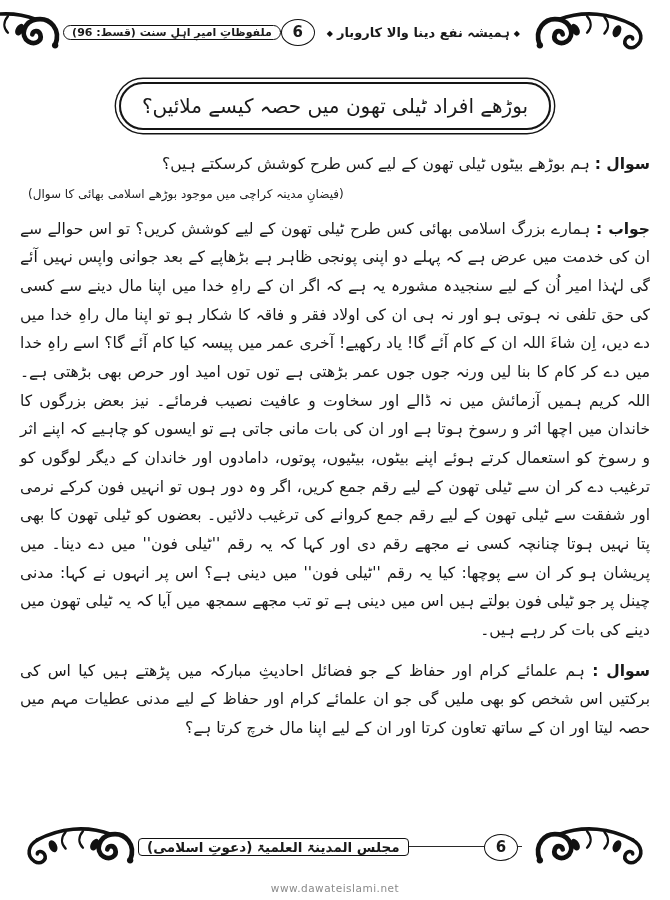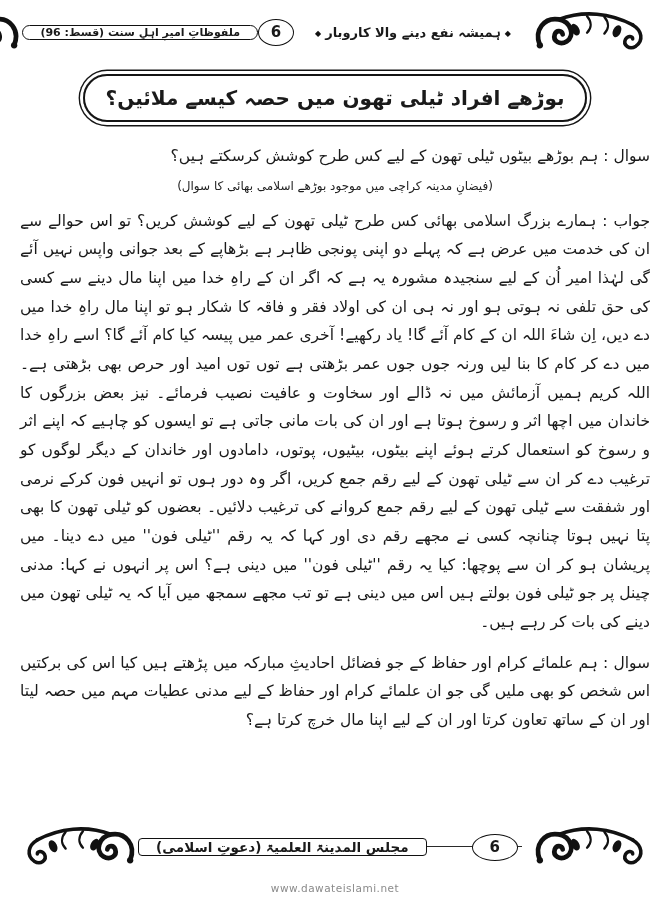--- a/index.html
+++ b/index.html
@@ -9,50 +9,50 @@
     display:flex; flex-direction:column; overflow:hidden;
     font-family:"DejaVu Sans", sans-serif; color:#1a1a1a;
     direction:rtl;
   }
   
   .band { position:relative; display:flex; align-items:center; height:48px; flex:0 0 auto; }
   .band::before {
     content:""; position:absolute; left:128px; right:128px; top:23px;
     border-top:1.5px solid #2a2a2a;
   }
-  .band > .on-line { position:relative; background:#fff; padding:0 17px; }
+  .band > .on-line { position:relative; background:#fff; padding:0 8px; }
   .orn { width:118px; height:40px; flex:0 0 auto; }
   .orn.flip { transform:scaleX(-1); }
   .spacer { flex:1 1 auto; }
   .num-badge {
     min-width:34px; height:27px; border:1.6px solid #111; border-radius:50%;
     display:flex; align-items:center; justify-content:center;
     font-weight:bold; font-size:15px; padding:0 7px; box-sizing:border-box;
   }
   .series-box {
     border:1.4px solid #111; border-radius:14px; padding:3px 12px;
     font-size:11px; font-weight:600; white-space:nowrap;
   }
   .imprint-box {
     border:1.6px solid #111; border-radius:4px; padding:4px 16px;
     font-size:13.5px; font-weight:bold; white-space:nowrap;
   }
   .band-title { font-size:13px; font-weight:bold; white-space:nowrap; }
   .diamond { font-size:8px; vertical-align:middle; padding:0 4px; color:#111; }
   
   .fancy {
-    margin:18px auto 14px; width:fit-content; max-width:82%;
+    margin:26px auto 14px; width:fit-content; max-width:82%;
     border:2.4px solid #141414; border-radius:999px; padding:7px 21px;
     box-shadow:0 0 0 3px #ffffff, 0 0 0 4.4px #141414;
-    font-size:20px; font-weight:bold; text-align:center; line-height:1.5;
+    font-size:20px; font-weight:normal; text-align:center; line-height:1.5;
   }
   
   .para { font-size:15.5px; line-height:1.85; text-align:justify; margin:6px 0; }
-  .para strong { font-weight:normal; }
-  .attribution { font-size:12px; color:#222; text-align:center; margin:0 15px 6px; line-height:1.5; }
+  .para strong { font-weight:bold; }
+  .attribution { font-size:12px; color:#222; text-align:left; margin:0 8px 6px; line-height:1.5; }
   
   .footer-wrap { margin-top:auto; flex:0 0 auto; }
   .url-line {
     text-align:center; font-size:10.5px; color:#8a8a8a;
     letter-spacing:0.5px; margin-top:11px; direction:ltr;
   }
 </style>
 </head>
 <body>
 
@@ -67,21 +67,21 @@
         <path stroke-width="3" d="M70 5 C76 12 76 20 70 26"></path>
         <path stroke-width="3" d="M92 6 C98 13 98 21 92 27"></path>
       </g>
       <g fill="#111">
         <ellipse cx="55" cy="22" rx="5" ry="8" transform="rotate(-30 55 22)"></ellipse>
         <ellipse cx="108" cy="24" rx="5" ry="8" transform="rotate(25 108 24)"></ellipse>
         <circle cx="10" cy="42" r="4"></circle>
       </g>
     </svg>
 
-    <span class="on-line band-title"><span class="diamond">◆</span><span>ہمیشہ نفع دینے والا کاروبار</span><span class="diamond">◆</span></span>
+    <span class="on-line band-title"><span class="diamond">◆</span><span>ہمیشہ نفع دینا والا کاروبار</span><span class="diamond">◆</span></span>
 
     <span class="spacer"></span>
 
     <span class="on-line num-badge">6</span>
 
     <span class="spacer"></span>
 
     <span class="on-line series-box">ملفوظاتِ امیرِ اہلِ سنت (قسط: 96)</span>
 
     <svg class="orn flip" viewBox="0 0 150 50" aria-hidden="true">

